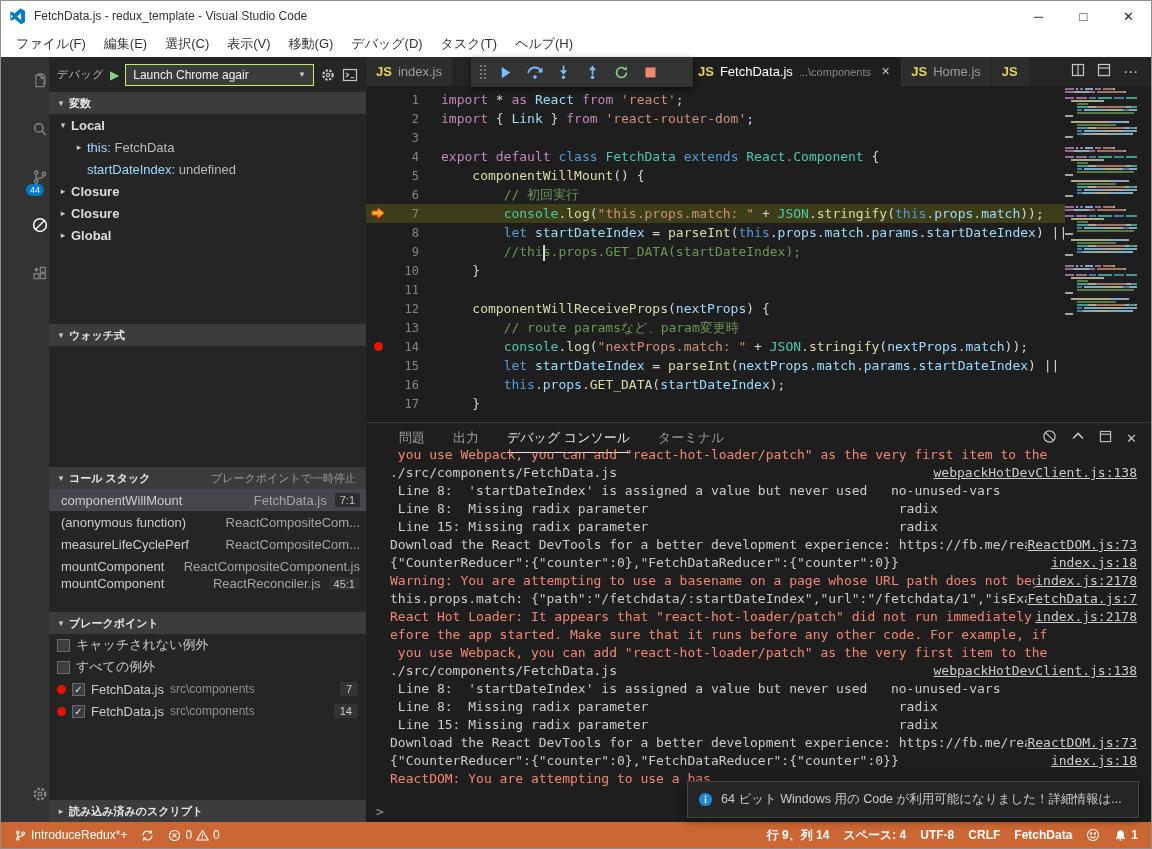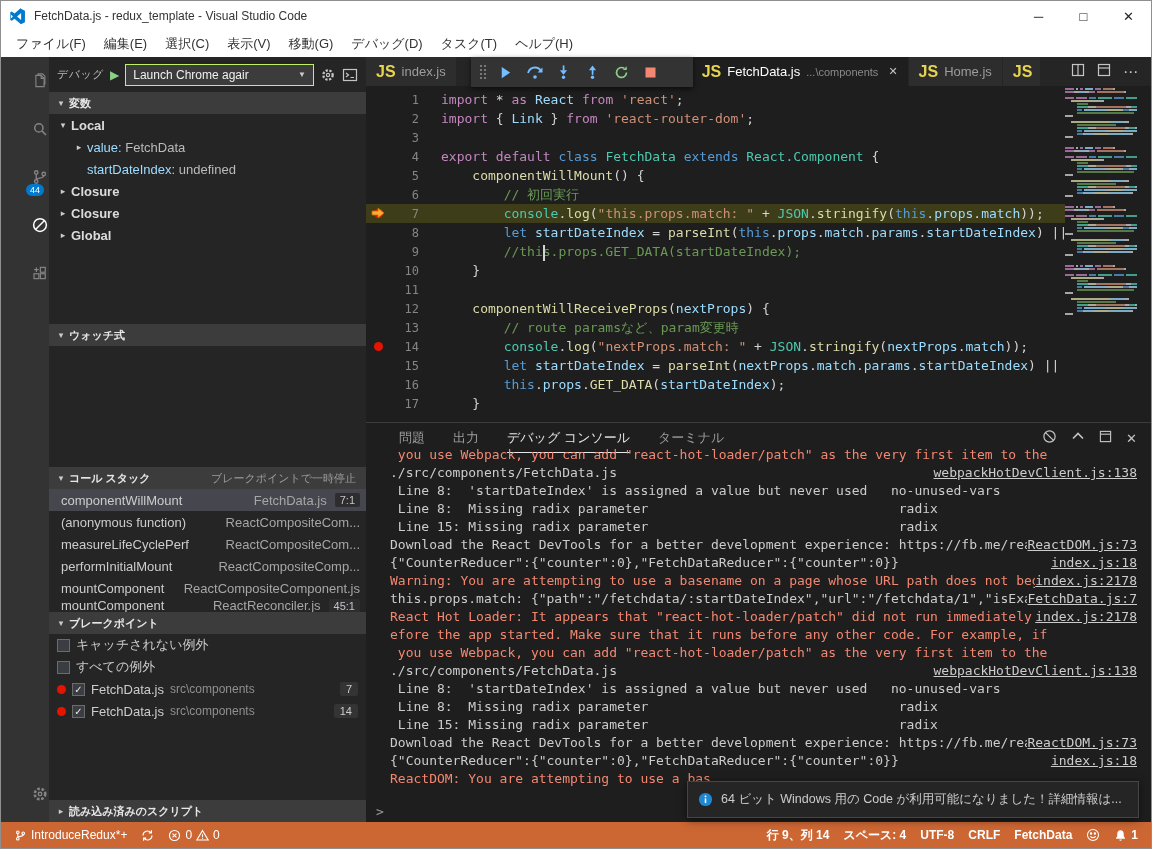--- a/index.html
+++ b/index.html
@@ -59,21 +59,21 @@
 
   
   .editor-area { flex: 1; display: flex; flex-direction: column; position: relative; min-width: 0; }
   .tabbar { flex: 0 0 29px; background: #252526; display: flex; align-items: stretch; }
   .tab { display: flex; align-items: center; padding: 0 10px; gap: 6px; background: #2d2d2d; border-right: 1px solid #252526; color: #9d9d9d; font-size: 13px; white-space: nowrap; }
   .tab.active { background: #1e1e1e; color: #ffffff; }
   .tab.after-gap { margin-left: 235px; }
   .tab.partial { width: 38px; overflow: hidden; padding-right: 0; }
   .tab-desc { color: #8a8a8a; font-size: 11px; }
   .tab-close { color: #c5c5c5; font-size: 11px; margin-left: 4px; }
-  .js-badge { color: #e8d44d; font-size: 16px; font-weight: bold; }
+  .js-badge { color: #e8d44d; font-size: 13px; font-weight: bold; }
   .tab-actions { margin-left: auto; display: flex; align-items: center; gap: 12px; padding: 0 12px; color: #c5c5c5; }
   .more-dots { font-size: 15px; letter-spacing: 1px; }
 
   
   .debug-toolbar { position: absolute; top: 0; left: 105px; width: 222px; height: 30px; background: #333333; box-shadow: 0 2px 5px rgba(0,0,0,.6); display: flex; align-items: center; z-index: 20; padding: 0 4px; }
   .dt-handle { display: flex; align-items: center; padding: 0 3px; }
   .dt-btn { width: 29px; height: 30px; display: flex; align-items: center; justify-content: center; }
 
   
   .editor-body { flex: 1; position: relative; background: #1e1e1e; overflow: hidden; }
@@ -216,21 +216,21 @@
           <span class="chev">▾</span>
           <span>変数</span>
         </div>
         <div class="section-body" id="variables-rows">
             <div class="tree-row" style="padding-left: 6px;">
               <span class="chev">▾</span>
               <span class="scope-label">Local</span>
             </div>
             <div class="tree-row" style="padding-left: 22px;">
               <span class="chev">▸</span>
-              <span class="var-name">value:</span>
+              <span class="var-name">this:</span>
               <span class="var-value"> FetchData</span>
             </div>
             <div class="tree-row" style="padding-left: 22px;">
               <span class="chev"></span>
               <span class="var-name">startDateIndex:</span>
               <span class="var-value"> undefined</span>
             </div>
             <div class="tree-row" style="padding-left: 6px;">
               <span class="chev">▸</span>
               <span class="scope-label">Closure</span>
@@ -266,24 +266,20 @@
               <span class="cs-file">FetchData.js</span>
               <span class="cs-badge">7:1</span>
             </div>
             <div class="cs-row">
               <span class="cs-name">(anonymous function)</span>
               <span class="cs-file">ReactCompositeCom...</span>
             </div>
             <div class="cs-row">
               <span class="cs-name">measureLifeCyclePerf</span>
               <span class="cs-file">ReactCompositeCom...</span>
-            </div>
-            <div class="cs-row">
-              <span class="cs-name">performInitialMount</span>
-              <span class="cs-file">ReactCompositeComp...</span>
             </div>
             <div class="cs-row">
               <span class="cs-name">mountComponent</span>
               <span class="cs-file">ReactCompositeComponent.js</span>
             </div>
             <div class="cs-row clipped">
               <span class="cs-name">mountComponent</span>
               <span class="cs-file">ReactReconciler.js</span>
               <span class="cs-badge">45:1</span>
             </div>

